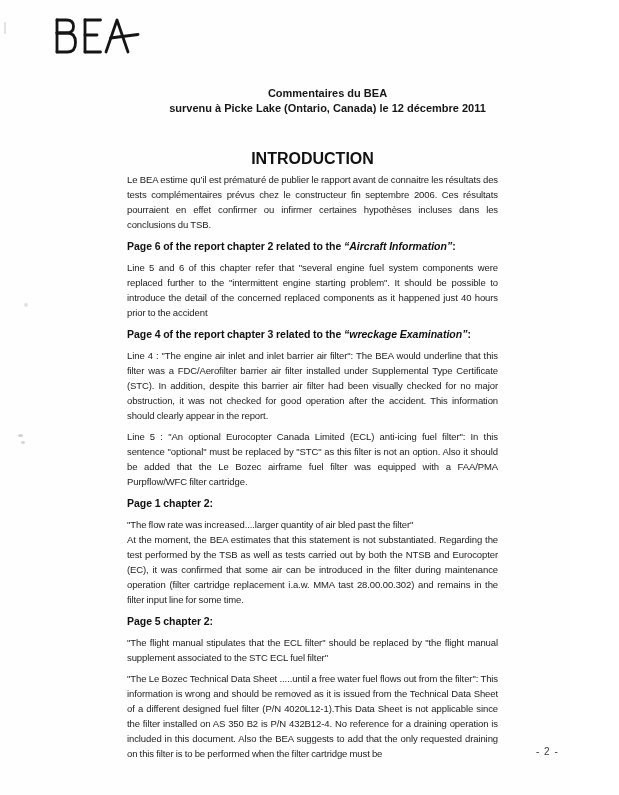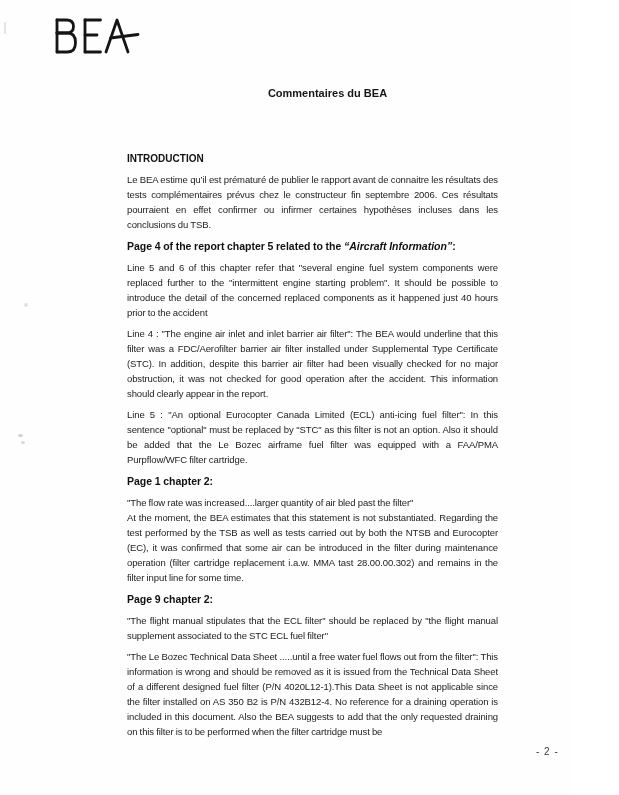--- a/index.html
+++ b/index.html
@@ -21,22 +21,22 @@
     color:#161616;
   }
   
   .content {
     position:absolute; left:127px; top:151px; width:371px;
     font-size:9.5px; line-height:15px;
     letter-spacing:-0.1px; word-spacing:-0.3px;
     text-align:justify; color:#222;
   }
   .content h2 {
-    font-size:10px; font-weight:bold; color:#111;
-    margin:5px 0 0 0; text-align:left; letter-spacing:0;
+    font-size:16px; font-weight:bold; color:#111;
+    margin:5px 0 0 0; text-align:center; letter-spacing:0;
   }
   .content h2:first-child { margin-top:0; }
   .content h3 {
     font-size:10.5px; font-weight:bold; color:#111;
     margin:7px 0 0 0; text-align:left; letter-spacing:0;
   }
   .content h3 em { font-style:italic; }
   .content p { margin:6px 0 0 0; }
   .content p.quote-line { margin-bottom:0; }
   .content p.follows-quote { margin-top:0; }
@@ -77,39 +77,41 @@
         <path d="M33,36 H48.5"></path>
 
         <path d="M54,36 L65,4 L76,36"></path>
         <path d="M58.5,22 L86,18.5"></path>
       </g>
     </svg>
   </div>
 
   <div class="title">
     <div>Commentaires du BEA</div>
+    <div>survenu à Picke Lake (Ontario, Canada) le 12 décembre 2011</div>
   </div>
 
   <div class="content">
 
     <h2>INTRODUCTION</h2>
     <p>Le BEA estime qu’il est prématuré de publier le rapport avant de connaitre les résultats des tests complémentaires prévus chez le constructeur fin septembre 2006. Ces résultats pourraient en effet confirmer ou infirmer certaines hypothèses incluses dans les conclusions du TSB.</p>
 
 
-    <h3><span>Page 4 of the report chapter 5 related to the </span><em>“Aircraft Information”</em><span>:</span></h3>
+    <h3><span>Page 6 of the report chapter 2 related to the </span><em>“Aircraft Information”</em><span>:</span></h3>
     <p>Line 5 and 6 of this chapter refer that "several engine fuel system components were replaced further to the "intermittent engine starting problem". It should be possible to introduce the detail of the concerned replaced components as it happened just 40 hours prior to the accident</p>
 
+    <h3><span>Page 4 of the report chapter 3 related to the </span><em>“wreckage Examination”</em><span>:</span></h3>
     <p>Line 4 : "The engine air inlet and inlet barrier air filter": The BEA would underline that this filter was a FDC/Aerofilter barrier air filter installed under Supplemental Type Certificate (STC). In addition, despite this barrier air filter had been visually checked for no major obstruction, it was not checked for good operation after the accident. This information should clearly appear in the report.</p>
     <p>Line 5 : "An optional Eurocopter Canada Limited (ECL) anti-icing fuel filter": In this sentence "optional" must be replaced by "STC" as this filter is not an option. Also it should be added that the Le Bozec airframe fuel filter was equipped with a FAA/PMA Purpflow/WFC filter cartridge.</p>
 
     <h3>Page 1 chapter 2:</h3>
     <p class="quote-line">"The flow rate was increased....larger quantity of air bled past the filter"</p>
     <p class="follows-quote">At the moment, the BEA estimates that this statement is not substantiated. Regarding the test performed by the TSB as well as tests carried out by both the NTSB and Eurocopter (EC), it was confirmed that some air can be introduced in the filter during maintenance operation (filter cartridge replacement i.a.w. MMA tast 28.00.00.302) and remains in the filter input line for some time.</p>
 
-    <h3>Page 9 chapter 2:</h3>
+    <h3>Page 5 chapter 2:</h3>
     <p>"The flight manual stipulates that the ECL filter" should be replaced by "the flight manual supplement associated to the STC ECL fuel filter"</p>
     <p>"The Le Bozec Technical Data Sheet .....until a free water fuel flows out from the filter": This information is wrong and should be removed as it is issued from the Technical Data Sheet of a different designed fuel filter (P/N 4020L12-1).This Data Sheet is not applicable since the filter installed on AS 350 B2 is P/N 432B12-4. No reference for a draining operation is included in this document. Also the BEA suggests to add that the only requested draining on this filter is to be performed when the filter cartridge must be</p>
 
   </div>
 
   <div class="page-number">- 2 -</div>
 
 </div>
 
 </body></html>

